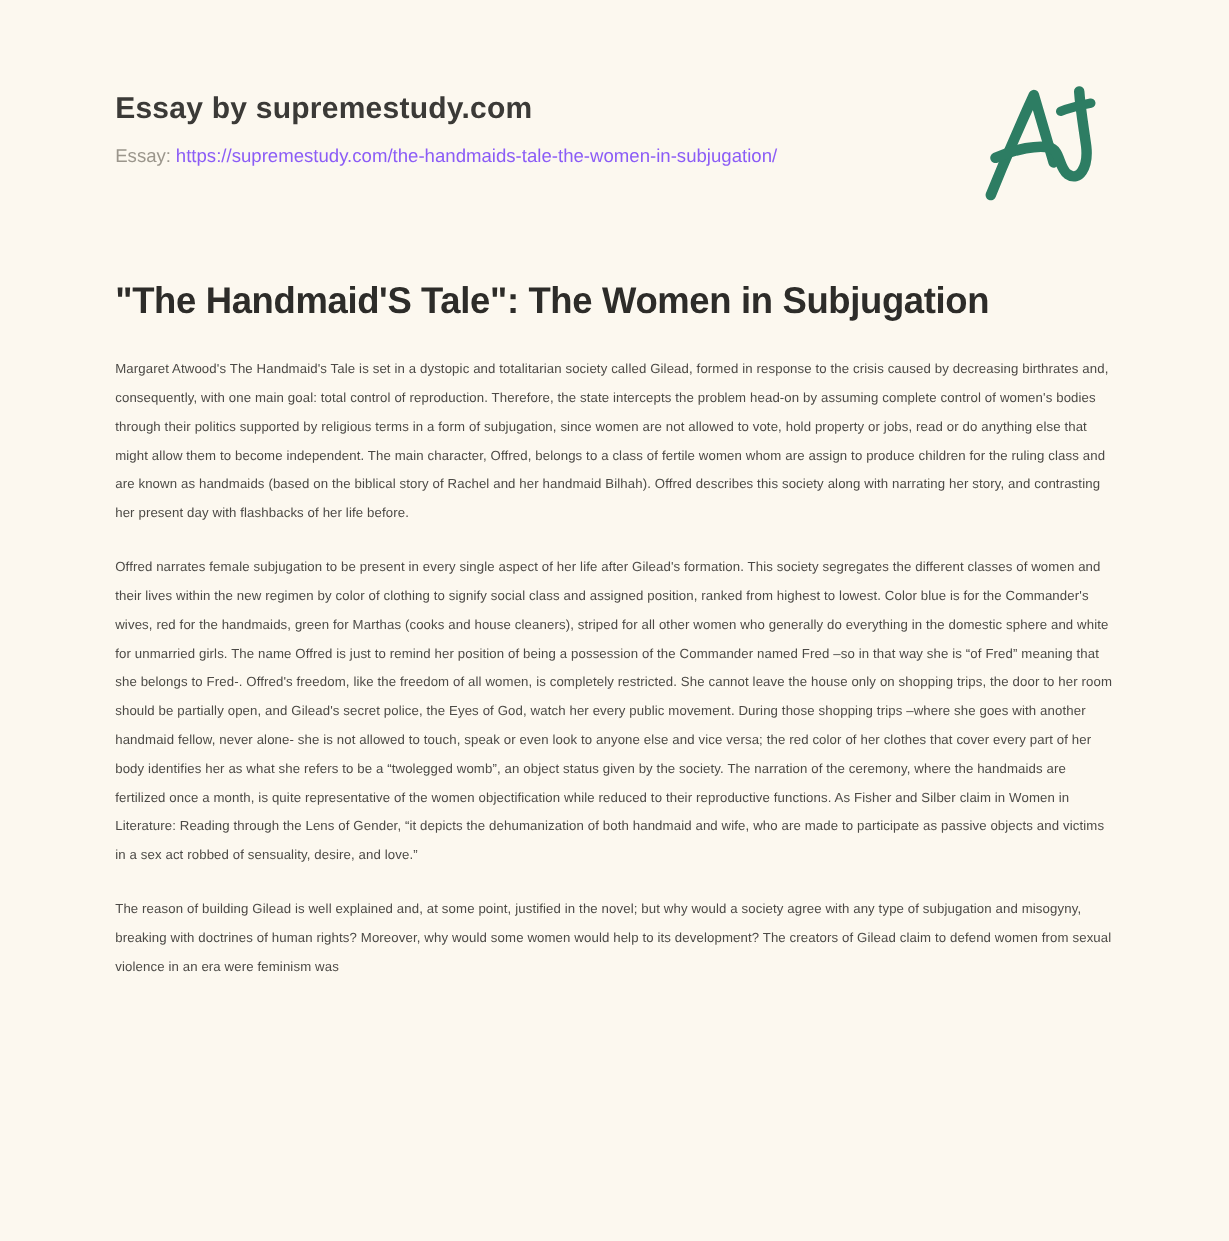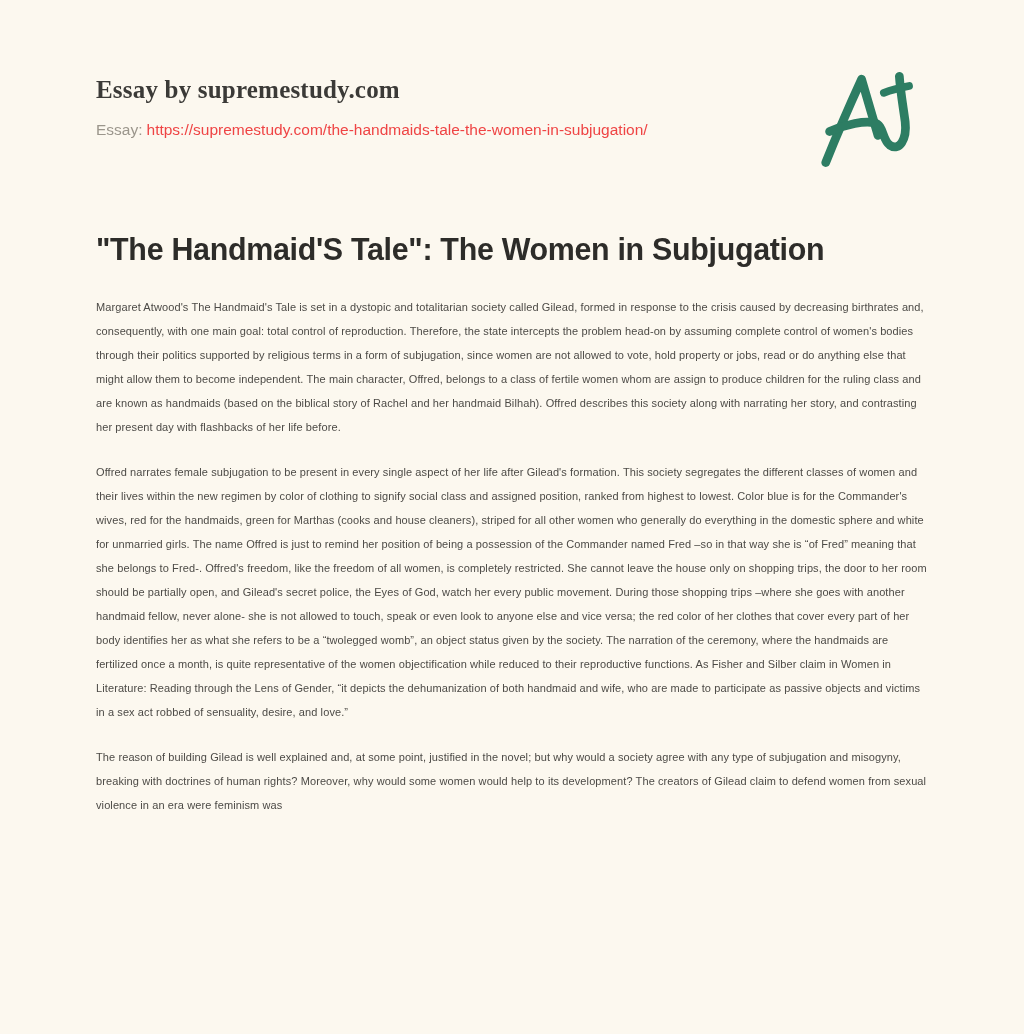--- a/index.html
+++ b/index.html
@@ -18,29 +18,28 @@
     position: relative;
     width: 832px;
     padding: 76px 96px 0 96px;
   }
   .site-title {
     margin: 0;
     font-size: 25px;
     font-weight: 700;
     color: #3b3a37;
     letter-spacing: 0.2px;
-    font-family: Liberation Serif, serif;
   }
   .source-row {
     margin-top: 17px;
     font-size: 15.5px;
     color: #9b968c;
   }
   .source-link {
-    color: #ef4444;
+    color: #8b5cf6;
     text-decoration: none;
     margin-left: 4px;
   }
   .logo {
     position: absolute;
     top: 52px;
     right: 82px;
     width: 126px;
     height: 130px;
   }

